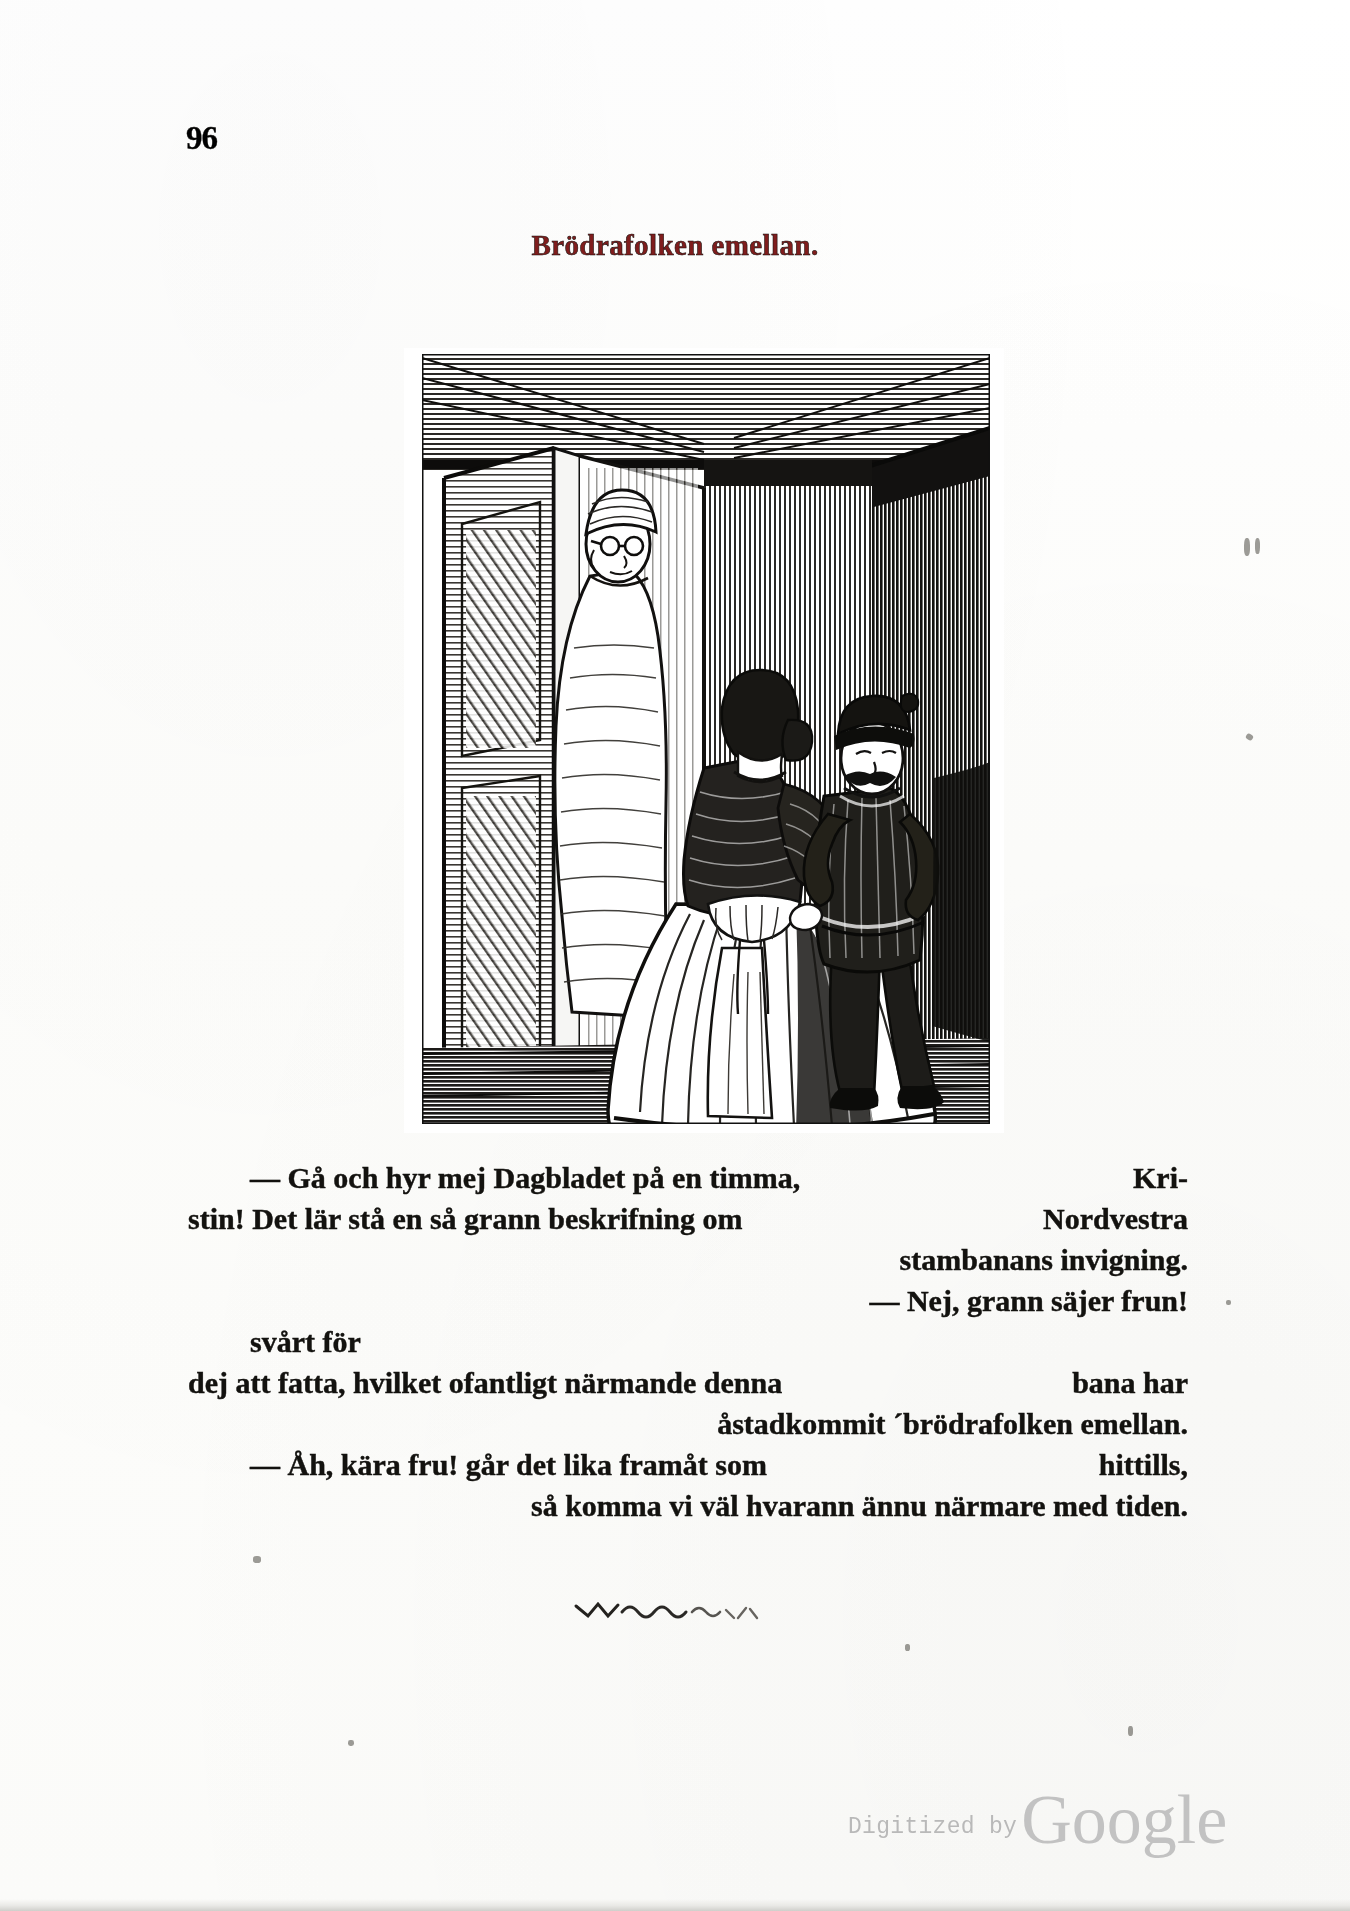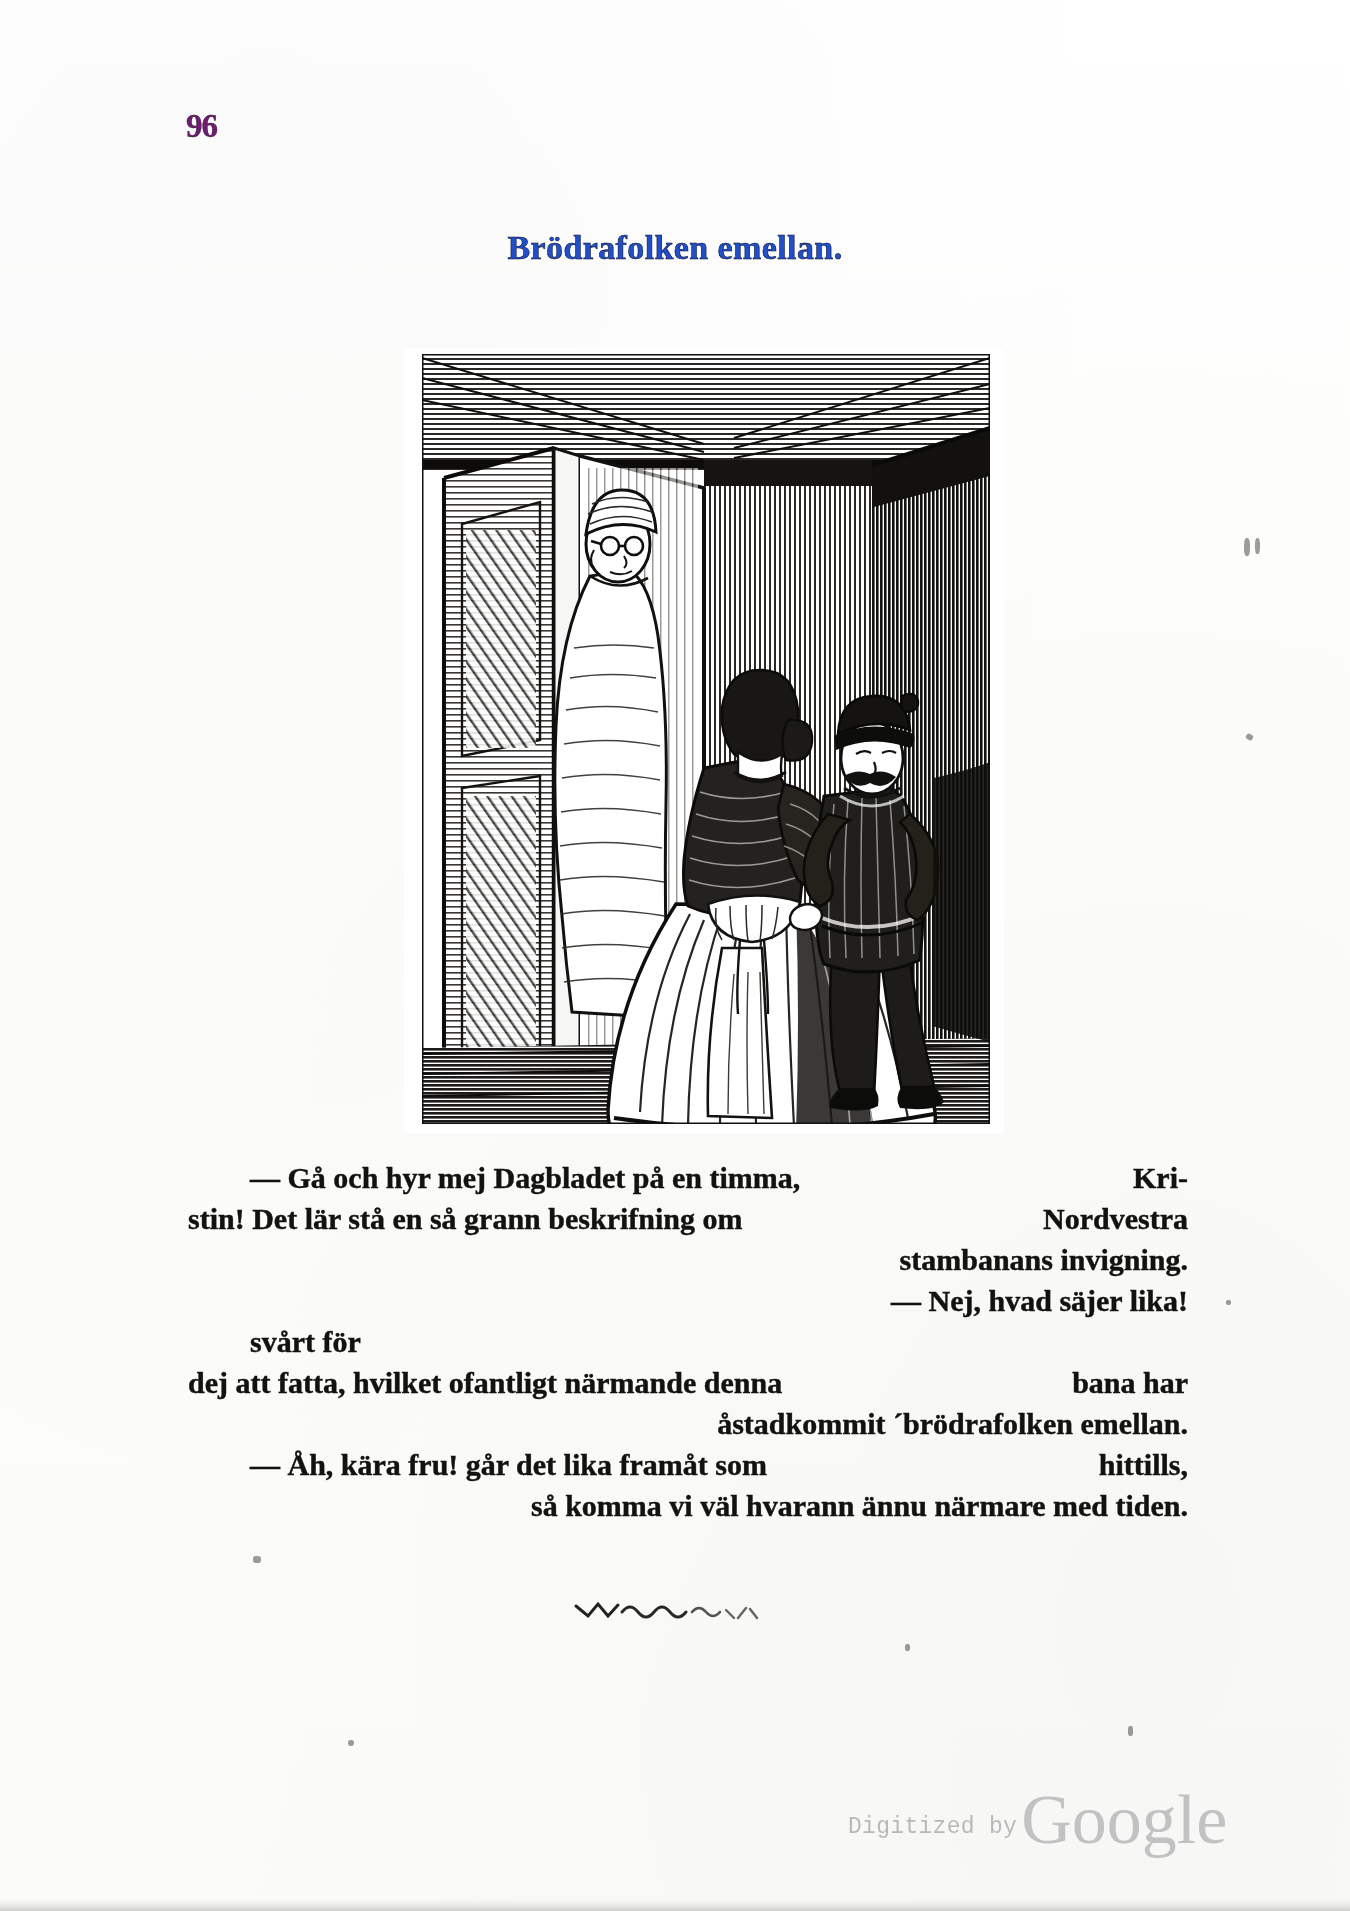--- a/index.html
+++ b/index.html
@@ -26,41 +26,41 @@
       radial-gradient(ellipse at 20% 12%, rgba(0,0,0,0.015), rgba(0,0,0,0) 60%),
       radial-gradient(ellipse at 85% 85%, rgba(0,0,0,0.02), rgba(0,0,0,0) 65%),
       linear-gradient(180deg, #ffffff 0%, #fdfdfb 45%, #fbfbf9 100%);
     pointer-events: none;
   }
 
   
   #page-number {
     position: absolute;
     left: 186px;
-    top: 108px;
+    top: 120px;
     font-family: "Liberation Serif", serif;
     font-weight: bold;
     font-size: 33px;
     letter-spacing: -1px;
-    color: #701a75;
+    color: #000000;
     -webkit-text-stroke: 0.35px #14130f;
   }
 
   
   #title {
     position: absolute;
     left: 0;
     top: 229px;
     width: 1350px;
     text-align: center;
     font-family: "Liberation Serif", serif;
     font-weight: bold;
-    font-size: 34px;
+    font-size: 29px;
     letter-spacing: 0.4px;
-    color: #1d4ed8;
+    color: #7f1d1d;
     -webkit-text-stroke: 0.55px #100f0c;
   }
 
   
   #illustration {
     position: absolute;
     left: 404px;
     top: 348px;
     width: 600px;
     height: 785px;
@@ -419,21 +419,21 @@
   <div id="body-text">
     <div class="line just indent">
       <span>— Gå  och  hyr  mej  Dagbladet  på  en  timma,</span>
       <span>Kri-</span>
     </div>
     <div class="line just">
       <span>stin!  Det  lär  stå  en  så  grann  beskrifning  om</span>
       <span>Nordvestra</span>
     </div>
     <div class="line">stambanans invigning.</div>
-    <div class="line indent">—  Nej,  hvad  säjer  lika!</div>
+    <div class="line indent">—  Nej,  grann  säjer  frun!</div>
     <div class="line just indent">
       <span>svårt för</span>
     </div>
     <div class="line just">
       <span>dej  att  fatta,  hvilket  ofantligt  närmande  denna</span>
       <span>bana har</span>
     </div>
     <div class="line">åstadkommit ´brödrafolken emellan.</div>
     <div class="line just indent">
       <span>—  Åh,  kära  fru!  går  det  lika  framåt  som</span>

